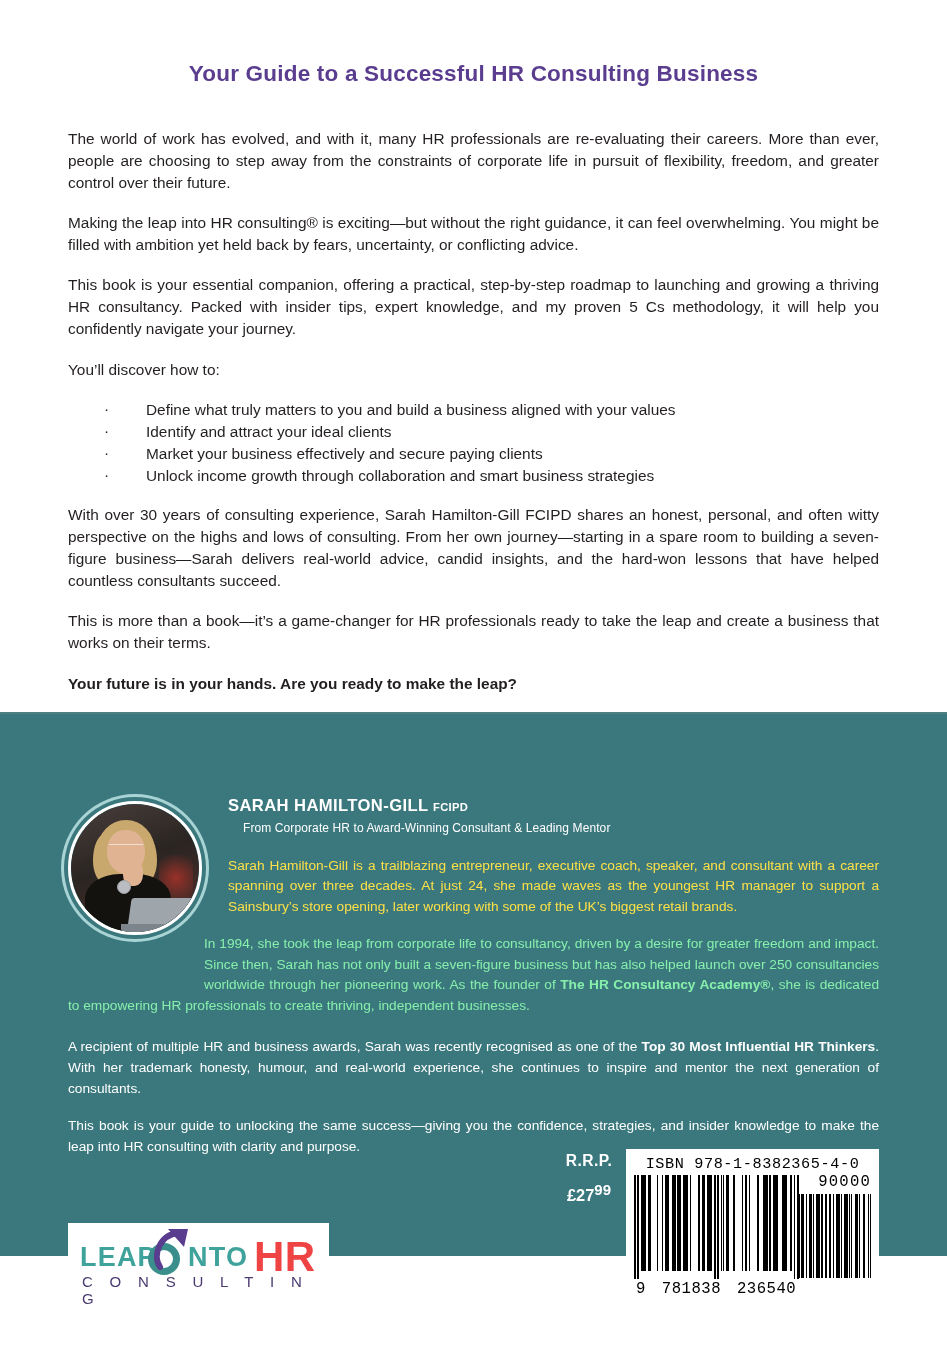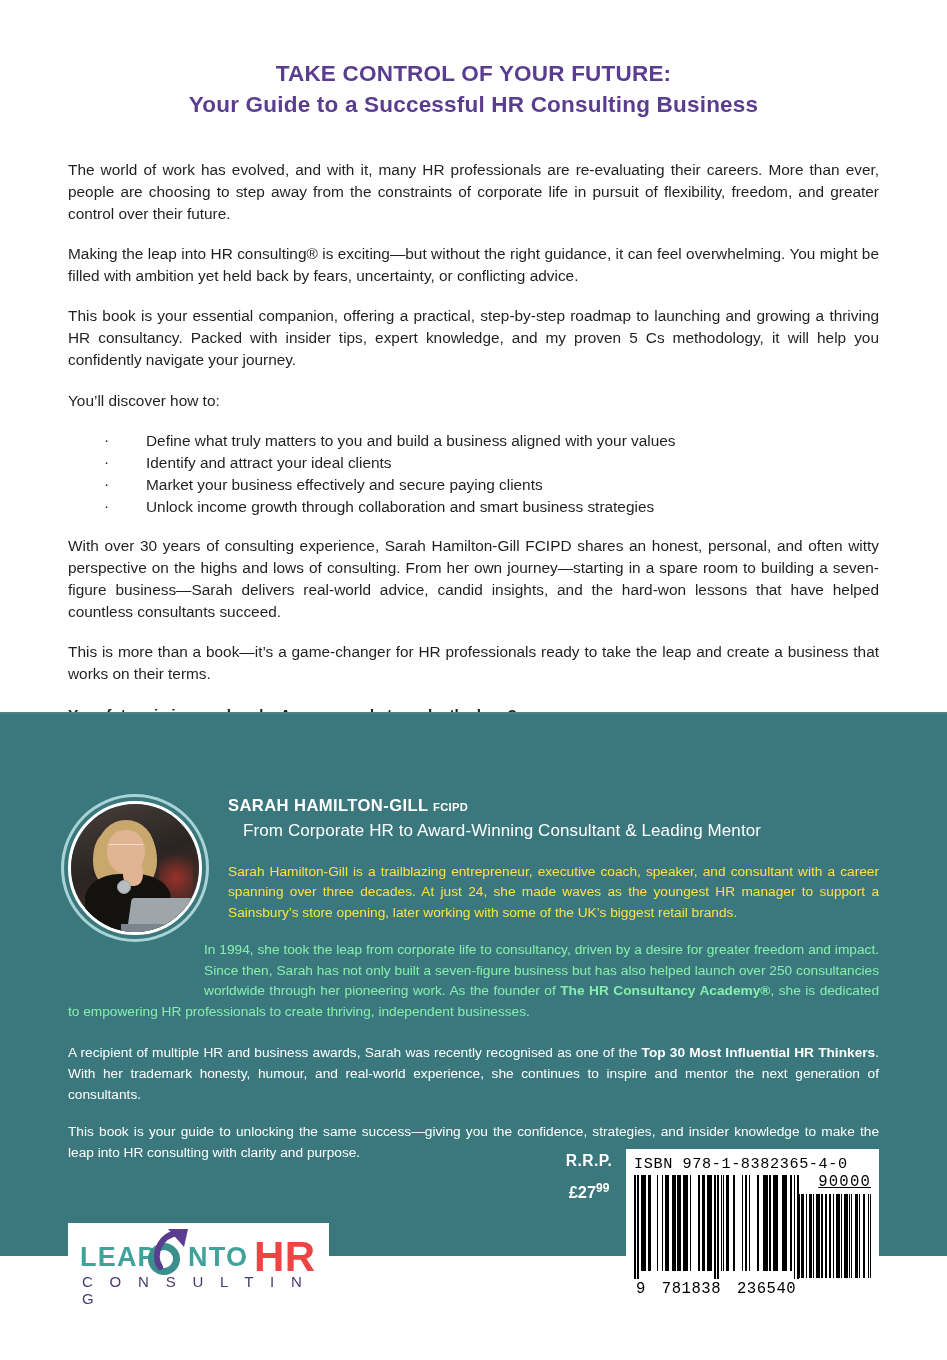--- a/index.html
+++ b/index.html
@@ -216,21 +216,21 @@
   }
   .author-creds {
     font-weight: bold;
     font-size: 11.2px;
     letter-spacing: 0.3px;
     color: #ffffff;
   }
   .author-tagline {
     margin-left: 175px;
     margin-top: 6px;
-    font-size: 17px;
+    font-size: 12px;
     color: #ffffff;
     letter-spacing: 0.1px;
   }
 
   .bio-para-1 {
     margin-left: 160px;
     margin-top: 21px;
     font-size: 13.7px;
     line-height: 1.5;
     text-align: justify;
@@ -272,50 +272,49 @@
     font-weight: bold;
     font-size: 15.6px;
     letter-spacing: 0.4px;
   }
   .rrp-price {
     margin-top: 11px;
     font-weight: bold;
     font-size: 16.4px;
   }
   .rrp-price sup {
-    font-size: 12px;
+    font-size: 15px;
     vertical-align: super;
     font-weight: bold;
   }
 
   .barcode-panel {
     position: absolute;
     left: 626px;
     top: 437px;
     width: 253px;
     height: 165px;
     background: #ffffff;
     box-sizing: border-box;
     padding: 6px 8px 5px 8px;
   }
   .isbn-text {
     font-family: "Liberation Mono", "DejaVu Sans Mono", monospace;
     font-size: 15.2px;
     letter-spacing: 0.6px;
     color: #000000;
-    text-align: left;
+    text-align: center;
     white-space: nowrap;
     margin-bottom: 2px;
   }
   .bars-row {
     display: flex;
     align-items: flex-start;
     justify-content: space-between;
     height: 104px;
-    text-decoration: underline;
   }
   .bars-main {
     position: relative;
     width: 165px;
     height: 104px;
   }
   .bars-addon-wrap {
     position: relative;
     width: 72px;
     height: 104px;
@@ -401,21 +400,20 @@
   }
 </style>
 </head>
 <body>
 
 <div id="cover">
 
   <div class="white-section">
 
     <div class="title-block">
-      <div class="title-line l1">TAKE CONTROL OF YOUR FUTURE:</div>
       <div class="title-line l2">Your Guide to a Successful HR Consulting Business</div>
     </div>
 
     <div class="body-copy">
       <p>The world of work has evolved, and with it, many HR professionals are re-evaluating their careers. More than ever, people are choosing to step away from the constraints of corporate life in pursuit of flexibility, freedom, and greater control over their future.</p>
       <p>Making the leap into HR consulting® is exciting—but without the right guidance, it can feel overwhelming. You might be filled with ambition yet held back by fears, uncertainty, or conflicting advice.</p>
       <p>This book is your essential companion, offering a practical, step-by-step roadmap to launching and growing a thriving HR consultancy. Packed with insider tips, expert knowledge, and my proven 5 Cs methodology, it will help you confidently navigate your journey.</p>
 
       <p class="discover-intro">You’ll discover how to:</p>
       <ul class="discover-list">

